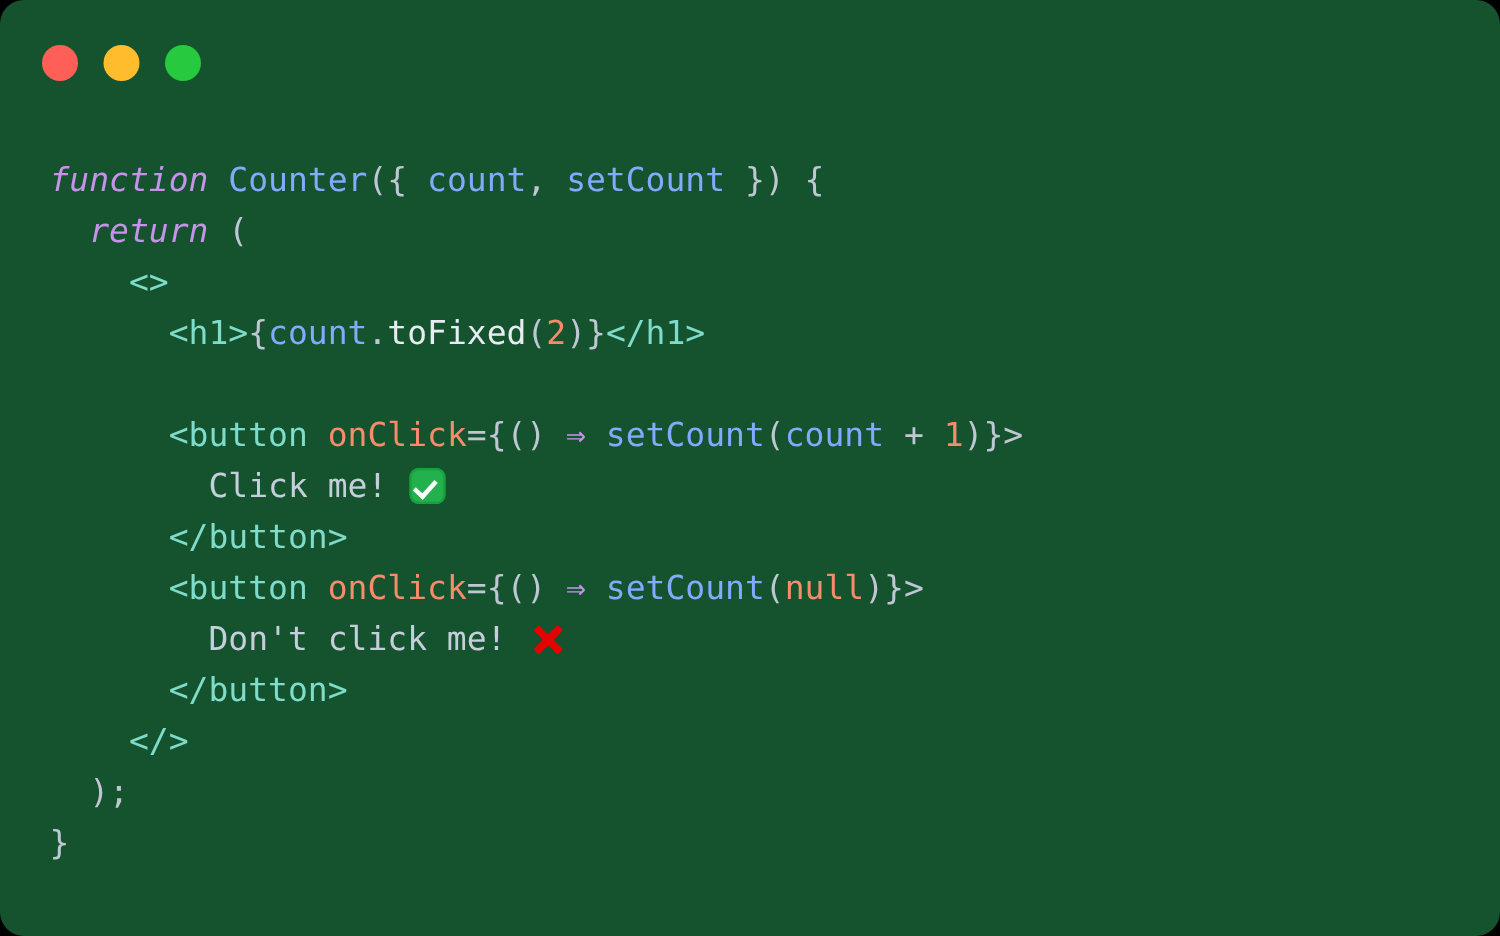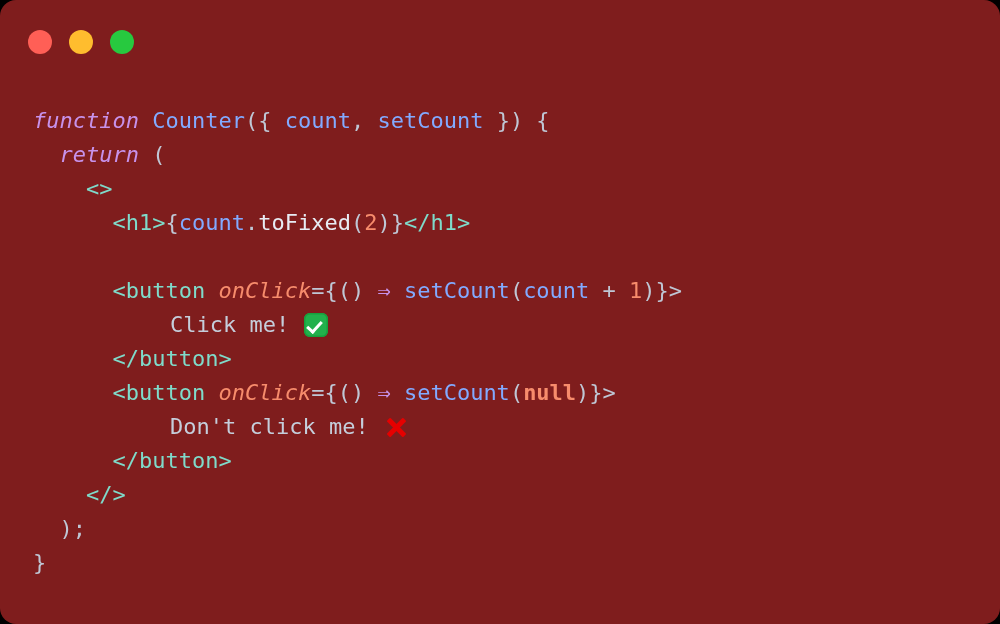--- a/index.html
+++ b/index.html
@@ -13,21 +13,21 @@
   body {
     font-family: "DejaVu Sans Mono", monospace;
   }
 
   #window {
     position: absolute;
     left: 0;
     top: 0;
     width: 1000px;
     height: 624px;
-    background: #7f1d1d;
+    background: #14532d;
     border-radius: 16px;
     box-sizing: border-box;
     overflow: hidden;
   }
 
   #titlebar {
     position: absolute;
     left: 0;
     top: 0;
     height: 84px;
@@ -62,26 +62,26 @@
   }
   .line { height: 34px; }
   .line.blank { height: 34px; }
 
   
   .kw      { color: #c792ea; font-style: italic; }
   .fn      { color: #82aaff; }
   .var     { color: #82aaff; }
   .punc    { color: #bfc7d5; }
   .tag     { color: #7fdbca; }
-  .attr    { color: #f78c6c; font-style: italic; }
+  .attr    { color: #f78c6c; }
   .num     { color: #f78c6c; }
-  .const   { color: #f78c6c; font-weight: bold; }
+  .const   { color: #f78c6c; }
   .method  { color: #e7ecf3; margin-top: 22px; }
   .op      { color: #c792ea; }
-  .text    { color: #c5cedb; margin-left: 31px; }
+  .text    { color: #c5cedb; }
 
   
   .emoji {
     display: inline-block;
     width: 24px;
     height: 24px;
     vertical-align: -5px;
     position: relative;
     margin-left: 2px;
   }

